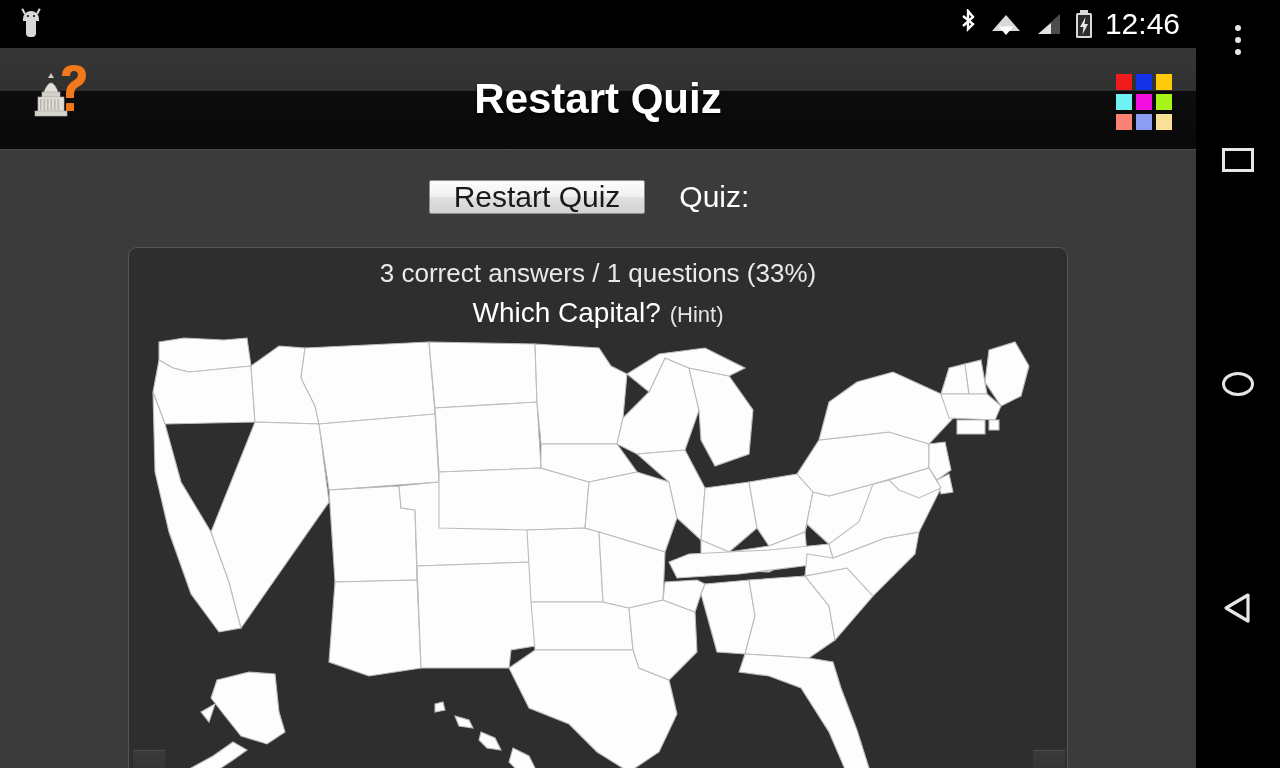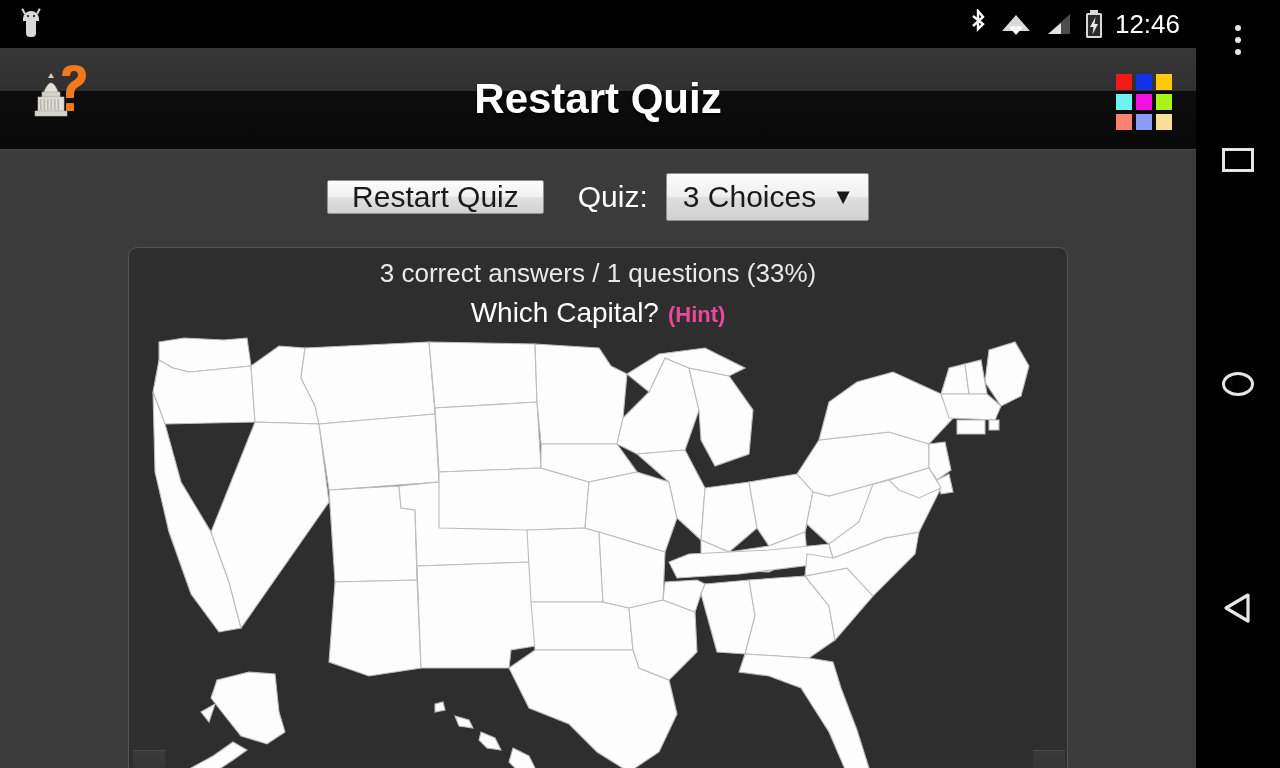--- a/index.html
+++ b/index.html
@@ -46,21 +46,21 @@
   }
   .android-logo .eyeL { left: 9px; }
   .android-logo .eyer { left: 15px; }
 
   .status-right {
     margin-left: auto; margin-right: 16px;
     display: flex; align-items: center; gap: 11px;
   }
   .status-right svg { display: block; }
   .clock {
-    color: #fff; font-size: 26px; letter-spacing: 0px;
+    color: #fff; font-size: 30px; letter-spacing: 0px;
     font-family: "Liberation Sans", sans-serif;
   }
 
   
   .actionbar {
     position: absolute; left: 0; top: 48px;
     width: 1196px; height: 102px;
     background: linear-gradient(to bottom, #363636 0%, #313131 42%, #0d0d0d 43%, #090909 100%);
     border-bottom: 1px solid #4a4a4a;
   }
@@ -238,31 +238,27 @@
         <i style="background:#a6f418"></i>
         <i style="background:#fa8274"></i>
         <i style="background:#8b9cf2"></i>
         <i style="background:#fadf96"></i>
       </div>
     </div>
 
     <div class="controls">
       <div class="btn-restart">Restart Quiz</div>
       <div class="level-label">Quiz:</div>
-      <div class="select-level">
-        <span>3 Choices</span>
-        <span class="caret">▼</span>
-      </div>
     </div>
 
     <div class="panel">
       <div class="score">3 correct answers / 1 questions (33%)</div>
       <div class="question-row">
         <span class="question">Which Capital?</span>
-        <span class="hint" style="color: #ec4899; font-weight: bold;">(Hint)</span>
+        <span class="hint" style="color: #e5e5e5;">(Hint)</span>
       </div>
 
       <div class="map-wrap">
         <svg viewBox="0 0 940 456" preserveAspectRatio="none">
 
           <path class="state" d="M30 10 L55 6 L95 8 L118 6 L122 34 L60 40 L44 36 L30 28 Z"></path>
           <path class="state" d="M30 28 L44 36 L60 40 L122 34 L126 90 L36 92 L24 60 Z"></path>
           <path class="state" d="M24 60 L36 92 L52 150 L82 200 L100 250 L112 296 L90 300 L62 262 L40 200 L26 140 Z"></path>
           <path class="state" d="M122 34 L150 14 L176 16 L172 46 L186 74 L190 92 L126 90 Z"></path>
           <path class="state" d="M126 90 L190 92 L200 170 L112 296 L100 250 L82 200 Z"></path>

